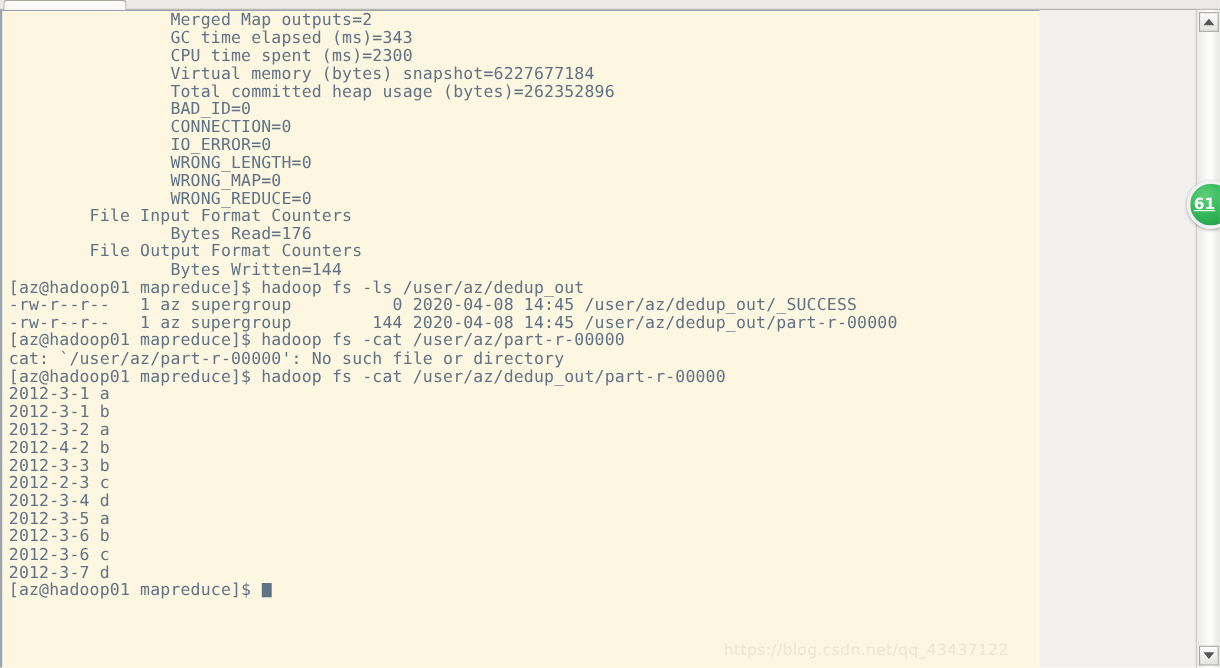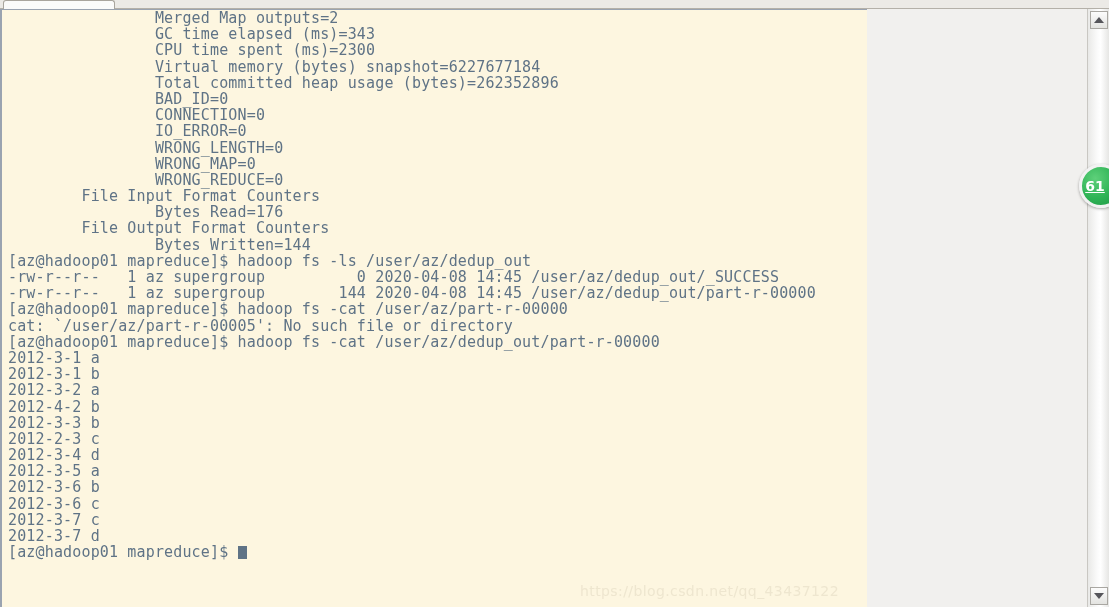--- a/index.html
+++ b/index.html
@@ -45,21 +45,21 @@
     border-top-left-radius: 3px;
     border-top-right-radius: 3px;
     box-sizing: border-box;
   }
 
   
   .term-frame {
     position: absolute;
     left: 0;
     top: 9px;
-    width: 867px;
+    width: 945px;
     height: 598px;
     box-sizing: border-box;
     border-left: 2px solid #9aa3b0;
     border-top: 1px solid #9aa3b0;
     background: #fdf6e0;
     overflow: hidden;
   }
   .term-inner {
     position: absolute;
     left: 6px;
@@ -186,33 +186,32 @@
         <div class="line">                WRONG_MAP=0</div>
         <div class="line">                WRONG_REDUCE=0</div>
         <div class="line">        File Input Format Counters </div>
         <div class="line">                Bytes Read=176</div>
         <div class="line">        File Output Format Counters </div>
         <div class="line">                Bytes Written=144</div>
         <div class="line">[az@hadoop01 mapreduce]$ hadoop fs -ls /user/az/dedup_out</div>
         <div class="line">-rw-r--r--   1 az supergroup          0 2020-04-08 14:45 /user/az/dedup_out/_SUCCESS</div>
         <div class="line">-rw-r--r--   1 az supergroup        144 2020-04-08 14:45 /user/az/dedup_out/part-r-00000</div>
         <div class="line">[az@hadoop01 mapreduce]$ hadoop fs -cat /user/az/part-r-00000</div>
-        <div class="line">cat: `/user/az/part-r-00005': No such file or directory</div>
+        <div class="line">cat: `/user/az/part-r-00000': No such file or directory</div>
         <div class="line">[az@hadoop01 mapreduce]$ hadoop fs -cat /user/az/dedup_out/part-r-00000</div>
         <div class="line">2012-3-1 a</div>
         <div class="line">2012-3-1 b</div>
         <div class="line">2012-3-2 a</div>
         <div class="line">2012-4-2 b</div>
         <div class="line">2012-3-3 b</div>
         <div class="line">2012-2-3 c</div>
         <div class="line">2012-3-4 d</div>
         <div class="line">2012-3-5 a</div>
         <div class="line">2012-3-6 b</div>
         <div class="line">2012-3-6 c</div>
-        <div class="line">2012-3-7 c</div>
         <div class="line">2012-3-7 d</div>
         <div class="line"><span>[az@hadoop01 mapreduce]$ </span><span class="cursor"></span></div>
       </div>
     <div class="watermark">https://blog.csdn.net/qq_43437122</div>
   </div>
 
   <div class="scrollbar">
     <div class="sb-btn sb-up">
       <span class="arrow-up"></span>
     </div>

